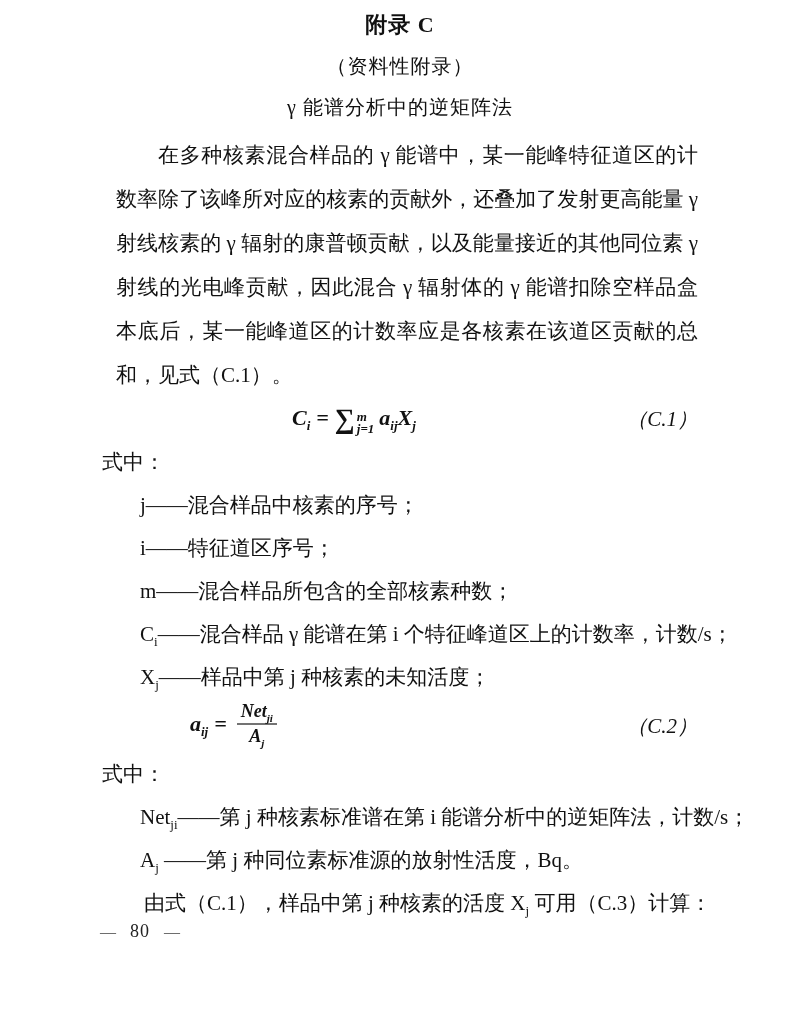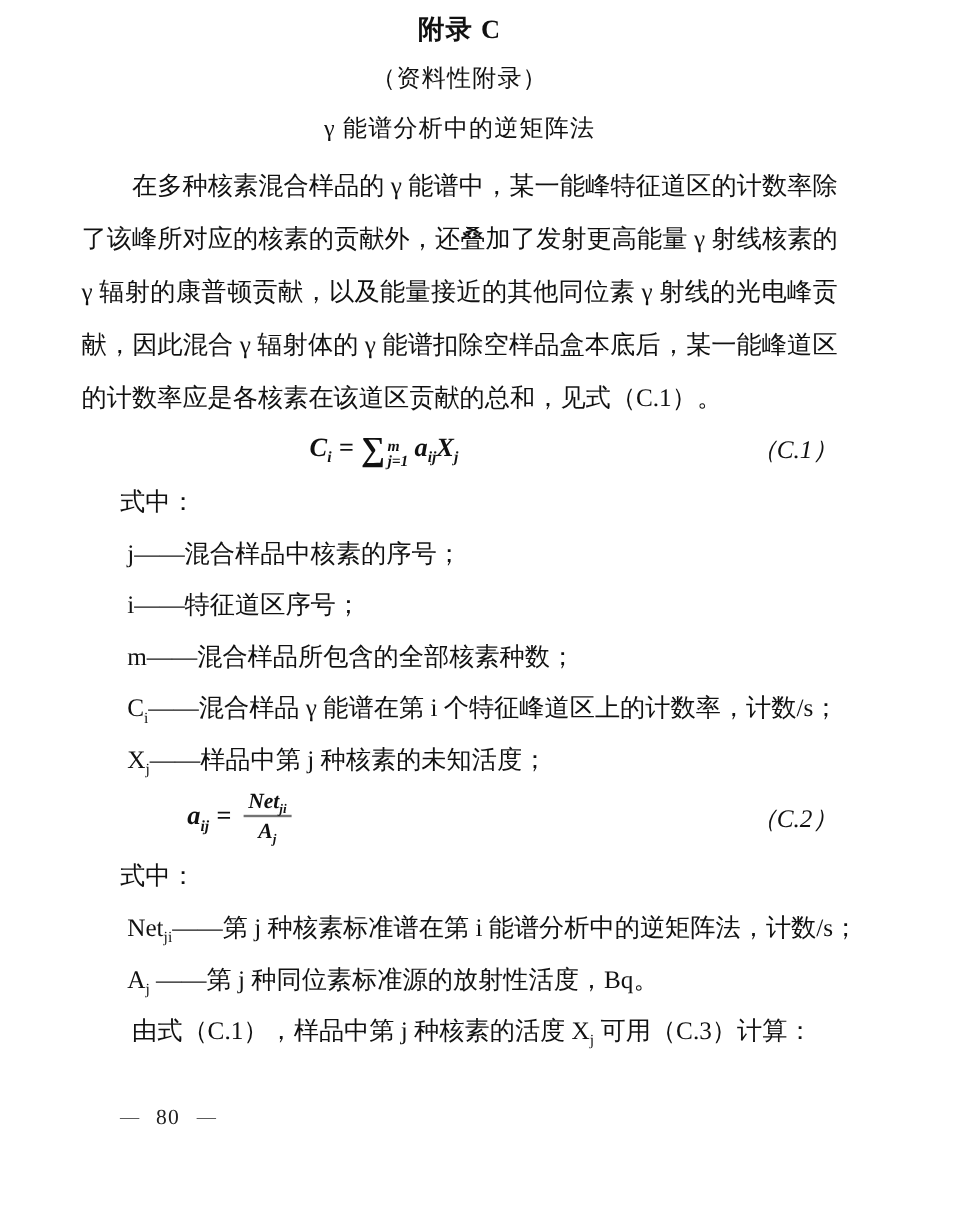--- a/index.html
+++ b/index.html
@@ -7,21 +7,21 @@
     position: relative;
     width: 800px;
     height: 1012px;
     background: #ffffff;
     color: #111111;
     font-family: "Liberation Serif", "DejaVu Serif", serif;
     font-size: 21px;
     overflow: hidden;
     margin: 0 auto;
   }
-  .content { padding: 6px 102px 0 68px; }
+  .content { padding: 6px 102px 0 102px; }
 
   .doc-title {
     text-align: center;
     font-weight: bold;
     font-size: 22px;
     line-height: 30px;
     margin-top: 4px;
     letter-spacing: 1px;
   }
   .doc-subtitle {
@@ -33,27 +33,27 @@
   }
   .doc-section-title {
     text-align: center;
     font-size: 20px;
     line-height: 27px;
     margin-top: 15px;
     letter-spacing: 1px;
   }
 
   .intro {
-    margin: 12px 0 0 0;
+    margin: 12px 0 0 14px;
     line-height: 44px;
     text-align: justify;
     text-indent: 2em;
   }
 
-  .where { line-height: 43px; margin-left: 32px; }
+  .where { line-height: 43px; }
 
   .def-row {
     line-height: 43px;
     padding-left: 38px;
     white-space: nowrap;
   }
   .def-row .sym { font-size: 21px; }
   sub { font-size: 13px; line-height: 0; }
 
   .formula-row {

